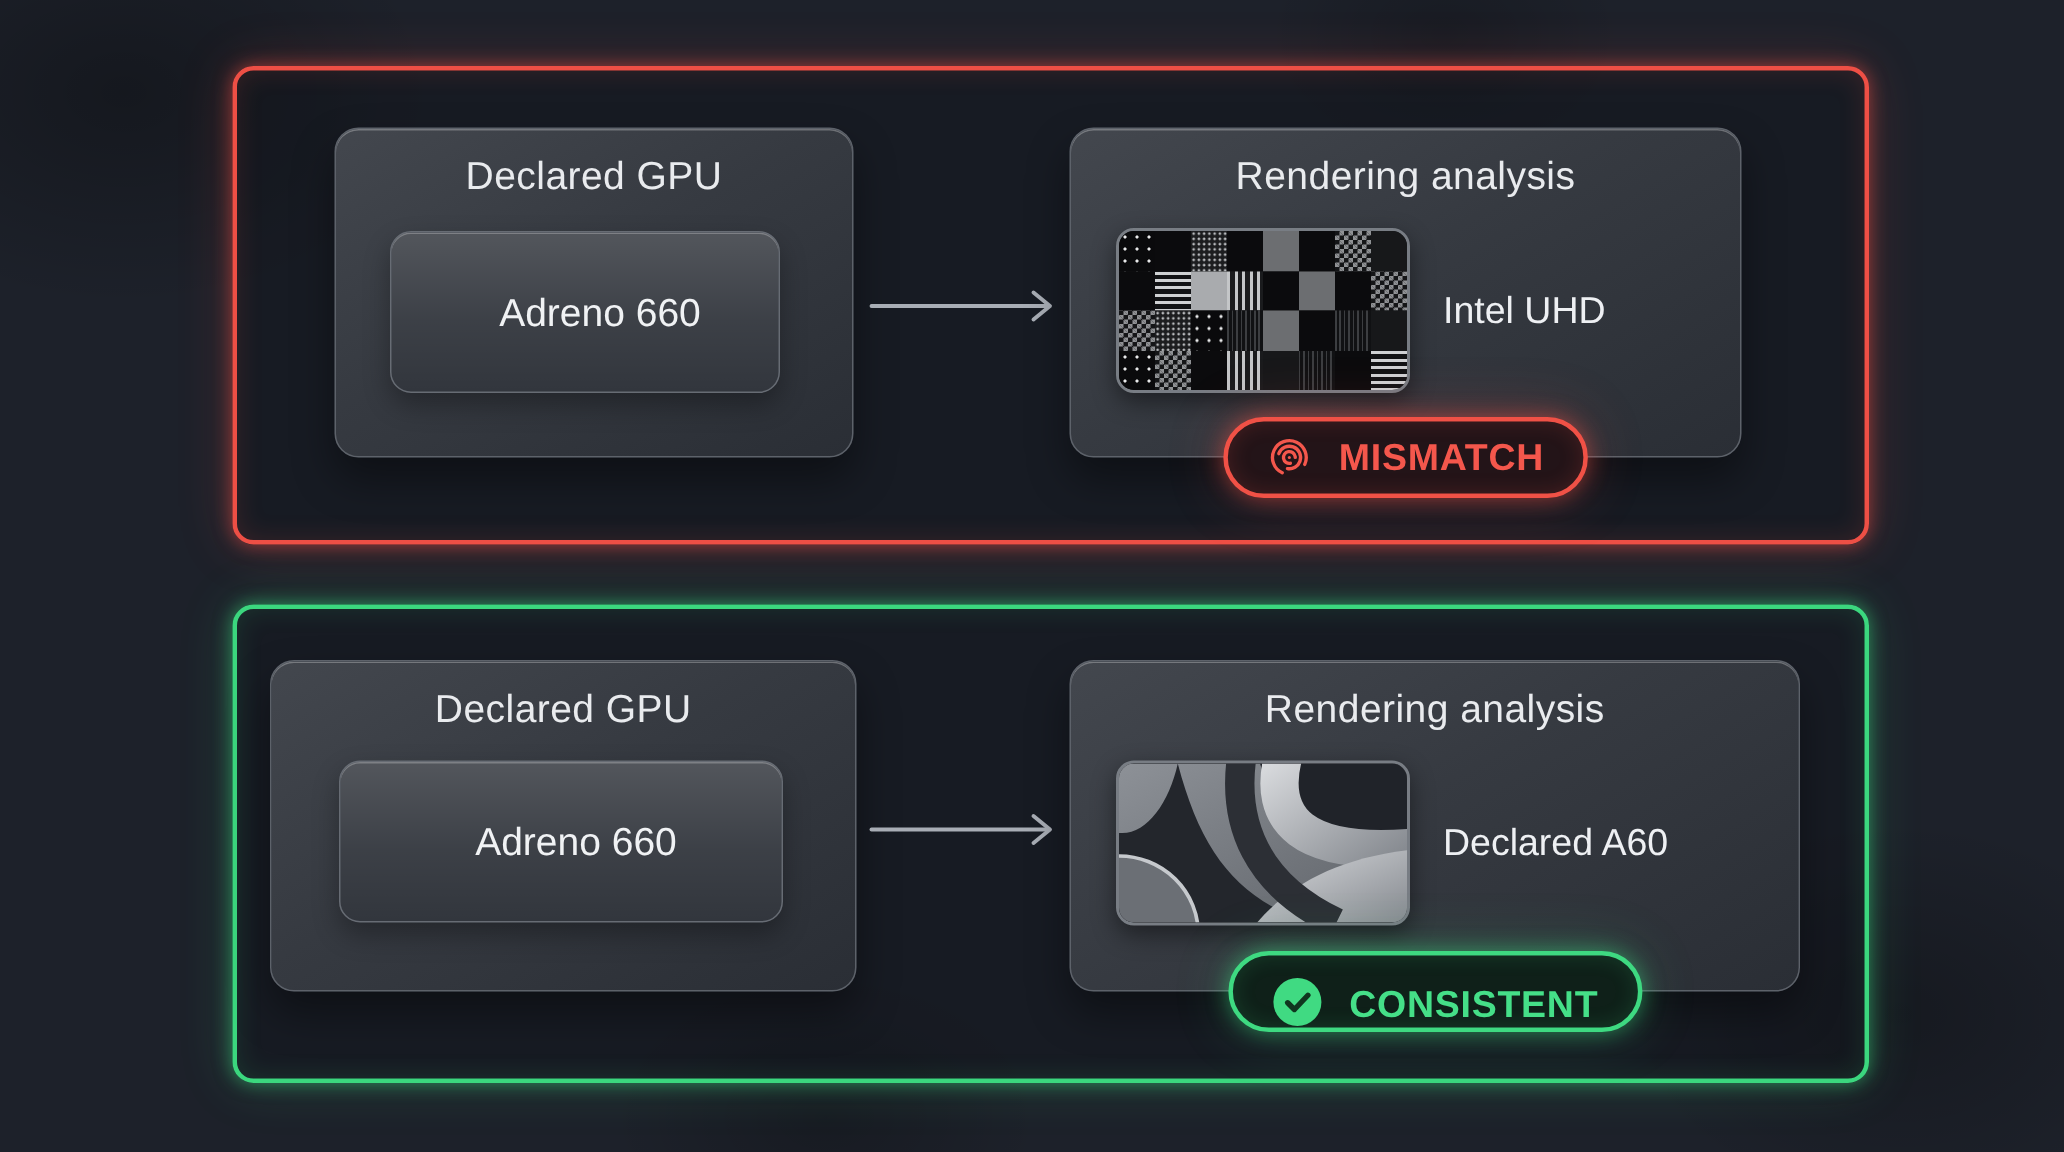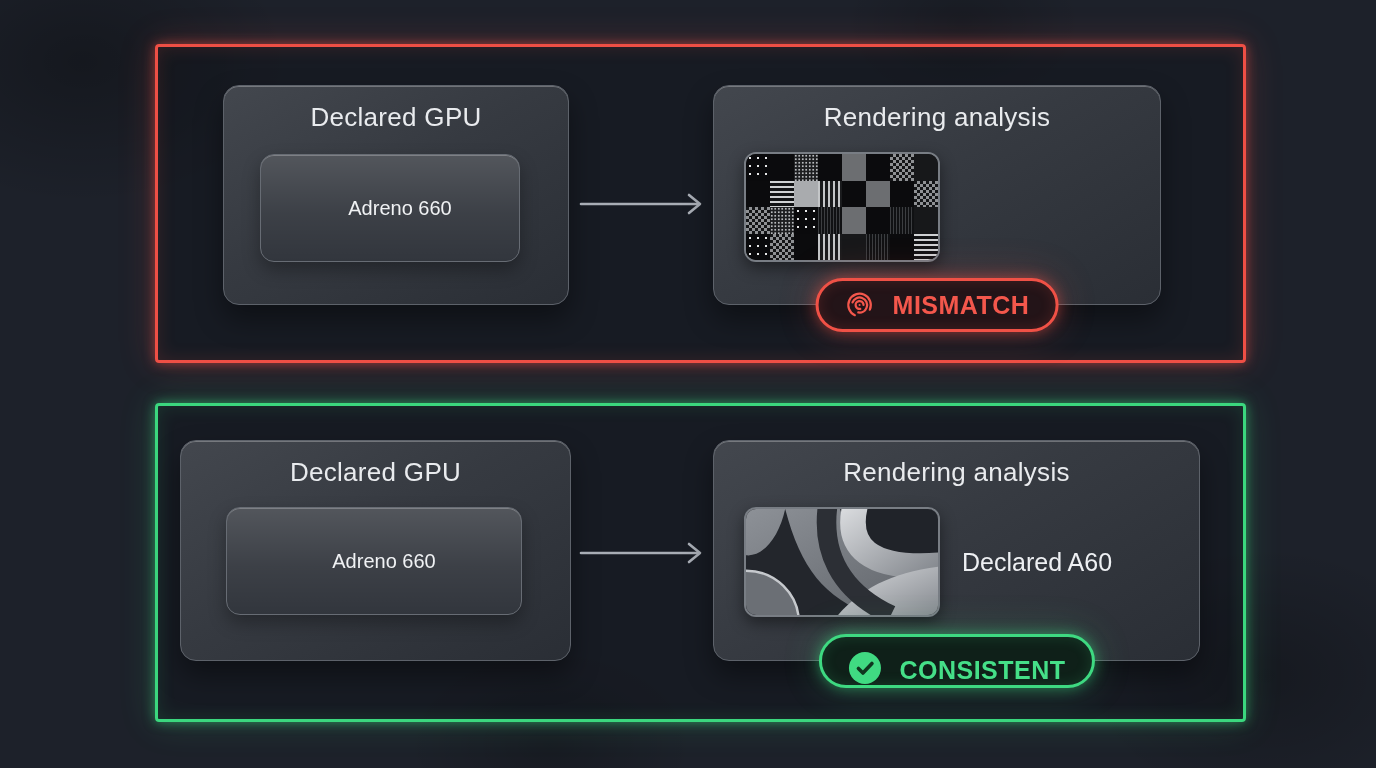--- a/index.html
+++ b/index.html
@@ -9,37 +9,37 @@
     position:relative; width:1376px; height:768px; overflow:hidden;
     background:
       radial-gradient(320px 220px at 6% 8%, rgba(0,0,0,.28), transparent 65%),
       radial-gradient(280px 200px at 92% 88%, rgba(0,0,0,.24), transparent 65%),
       radial-gradient(240px 160px at 40% 97%, rgba(0,0,0,.2), transparent 60%),
       radial-gradient(200px 140px at 70% 3%, rgba(0,0,0,.18), transparent 60%),
       #1d212a;
   }
 
   
-  .frame { position:absolute; left:155px; width:1091px; height:319px; border-radius:4px; border:3px solid; background:rgba(15,17,22,.35); }
+  .frame { position:absolute; left:155px; width:1091px; height:319px; border-radius:14px; border:3px solid; background:rgba(15,17,22,.35); }
   #row-mismatch { top:44px; border-color:#ee4f45;
     box-shadow:0 0 12px rgba(238,79,69,.55), 0 0 36px rgba(238,79,69,.22), inset 0 0 18px rgba(238,79,69,.16); }
   #row-genuine { top:403px; border-color:#3bd77e;
     box-shadow:0 0 12px rgba(59,215,126,.55), 0 0 36px rgba(59,215,126,.2), inset 0 0 18px rgba(59,215,126,.14); }
 
   
   .panel { position:absolute; border-radius:16px;
     background:linear-gradient(150deg,#43474e 0%,#363a41 45%,#2a2e35 100%);
     border:1px solid #5d626a;
     box-shadow: inset 0 1px 0 rgba(255,255,255,.28), 0 14px 28px rgba(0,0,0,.4); }
   .panel-title { text-align:center; margin-top:16px; font-size:26px; font-weight:400; color:#e9ebee; letter-spacing:.3px; }
 
   .chip { position:absolute; border-radius:14px;
     background:linear-gradient(180deg, rgba(255,255,255,.16) 0%, rgba(255,255,255,.05) 55%, rgba(255,255,255,0) 100%), #32363d;
     border:1px solid #676c74; box-shadow: inset 0 1px 0 rgba(255,255,255,.25), 0 8px 18px rgba(0,0,0,.3);
-    display:flex; align-items:center; justify-content:center; font-size:20px; color:#f0f2f4;padding-left:20px; }
+    display:flex; align-items:center; justify-content:center; font-size:26px; color:#f0f2f4;padding-left:20px; }
 
   #row-mismatch .panel-declared { left:65px;  top:38px; width:346px; height:220px; }
   #row-mismatch .panel-declared .chip { left:36px; top:68px; width:260px; height:108px; }
   #row-mismatch .panel-analysis { left:555px; top:38px; width:448px; height:220px; }
 
   #row-genuine .panel-declared { left:22px; top:34px; width:391px; height:221px; }
   #row-genuine .panel-declared .chip { left:45px; top:66px; width:296px; height:108px; }
   #row-genuine .panel-analysis { left:555px; top:34px; width:487px; height:221px; }
 
   .arrow { position:absolute; }
@@ -136,20 +136,21 @@
             <div class="tile t-black"></div>
             <div class="tile t-vstripe"></div>
             <div class="tile t-dark"></div>
             <div class="tile t-noise"></div>
             <div class="tile t-black"></div>
             <div class="tile t-hstripe"></div>
           </div>
       </div>
 
       <div class="result">
+        <div>Intel UHD</div>
       </div>
 
       <div class="badge badge-red">
         <span class="icon">
           <svg width="30" height="30" viewBox="0 0 32 32" fill="none" stroke="#f4574c" stroke-width="2.4" stroke-linecap="round">
             <circle cx="16" cy="16" r="12" stroke-dasharray="56 20" transform="rotate(115 16 16)"></circle>
             <circle cx="16" cy="16" r="8" stroke-dasharray="36 15" transform="rotate(200 16 16)"></circle>
             <circle cx="16" cy="16" r="4.2" stroke-dasharray="20 7" transform="rotate(80 16 16)"></circle>
             <circle cx="16" cy="16" r="1.1" fill="#f4574c" stroke="none"></circle>
           </svg>

